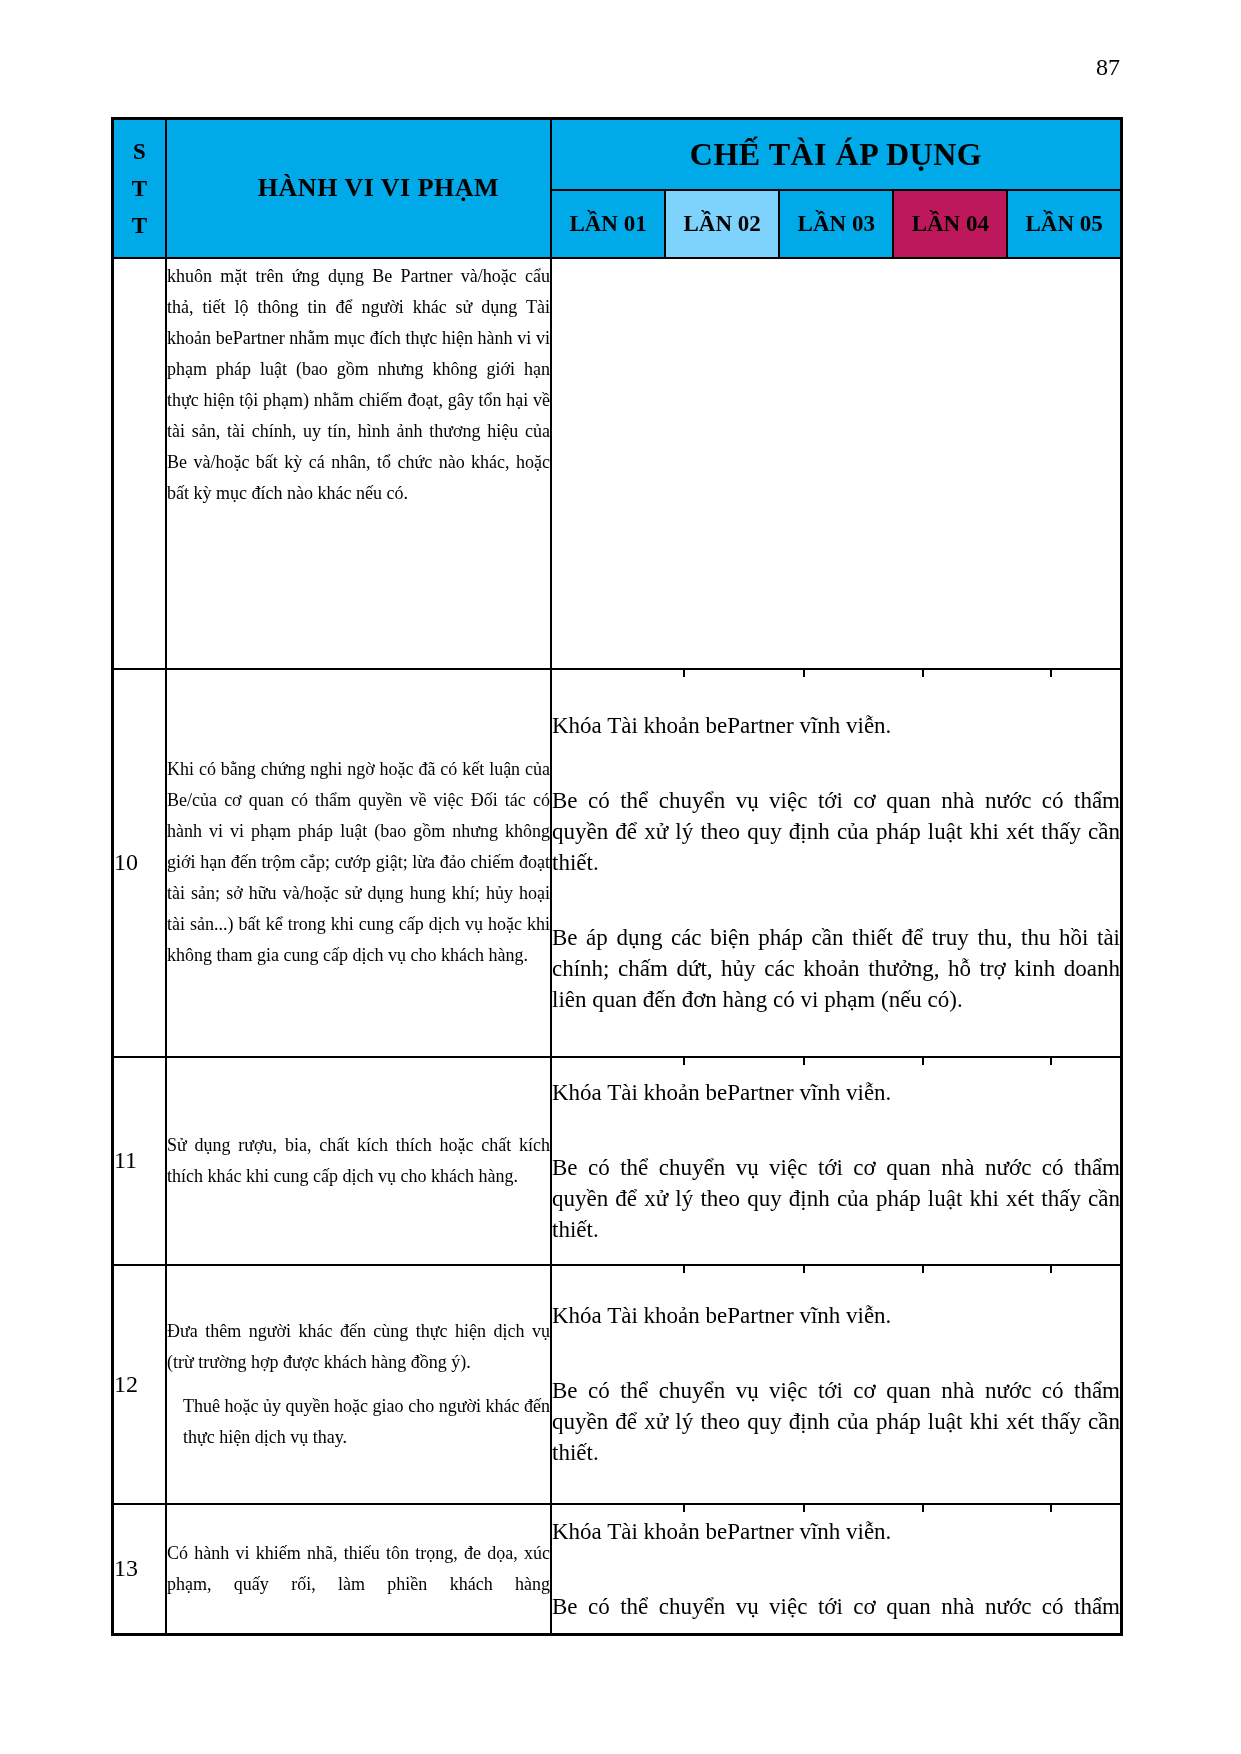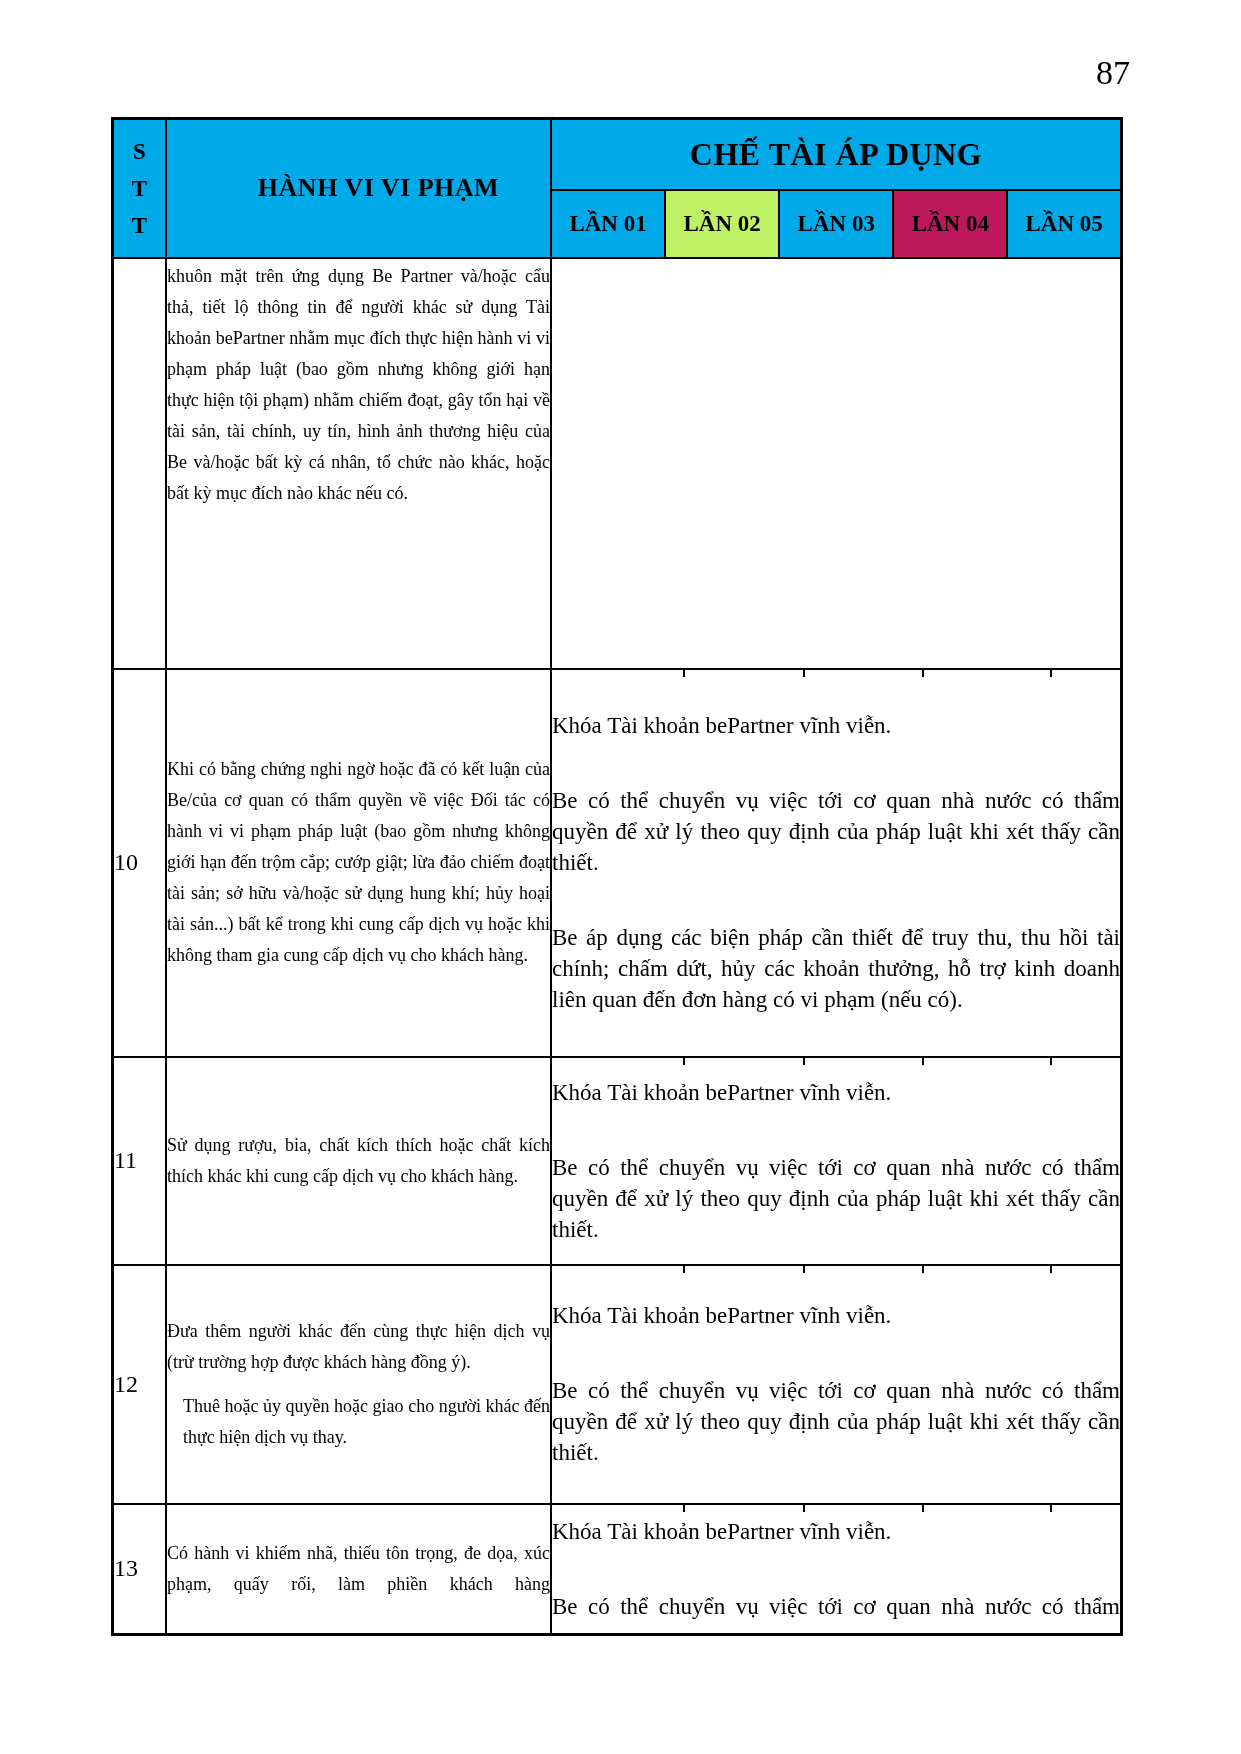--- a/index.html
+++ b/index.html
@@ -7,21 +7,21 @@
     width: 1241px; height: 1754px;
     background: #ffffff;
     position: relative;
     font-family: "Liberation Serif", "DejaVu Serif", serif;
     color: #000;
     overflow: hidden;
   }
   .page-number {
     position: absolute;
     top: 54px; left: 1096px;
-    font-size: 34px;
+    font-size: 24px;
   }
   table.main {
     position: absolute;
     left: 111px; top: 117px;
     width: 1012px;
     border-collapse: collapse;
     table-layout: fixed;
     border: 3px solid #000;
   }
   table.main td {
@@ -79,21 +79,21 @@
   <thead>
     <tr style="height:71px">
       <td rowspan="2" class="h-stt" style="width: 51px; background: rgb(0, 169, 232);">S
 T
 T</td>
       <td rowspan="2" class="h-violation" style="width: 343px; background: rgb(0, 169, 232); padding-left: 40px;">HÀNH VI VI PHẠM</td>
       <td colspan="5" class="h-sanction" style="background: rgb(0, 169, 232);">CHẾ TÀI ÁP DỤNG</td>
     </tr>
     <tr style="height:68px">
       <td class="h-lan" style="width: 132px; background: rgb(0, 169, 232);">LẦN 01</td>
-      <td class="h-lan" style="width: 120px; background: #bef264;">LẦN 02</td>
+      <td class="h-lan" style="width: 120px; background: #7dd3fc;">LẦN 02</td>
       <td class="h-lan" style="width: 119px; background: rgb(0, 169, 232);">LẦN 03</td>
       <td class="h-lan" style="width: 128px; background: #be185d;">LẦN 04</td>
       <td class="h-lan" style="width: 119px; background: rgb(0, 169, 232);">LẦN 05</td>
     </tr>
   </thead>
   <tbody>
       <tr style="height: 411px;">
         <td class="cell-stt"></td>
         <td class="cell-v top">
           <p>khuôn mặt trên ứng dụng Be Partner và/hoặc cẩu thả, tiết lộ thông tin để người khác sử dụng Tài khoản bePartner nhằm mục đích thực hiện hành vi vi phạm pháp luật (bao gồm nhưng không giới hạn thực hiện tội phạm) nhằm chiếm đoạt, gây tổn hại về tài sản, tài chính, uy tín, hình ảnh thương hiệu của Be và/hoặc bất kỳ cá nhân, tổ chức nào khác, hoặc bất kỳ mục đích nào khác nếu có.</p>

